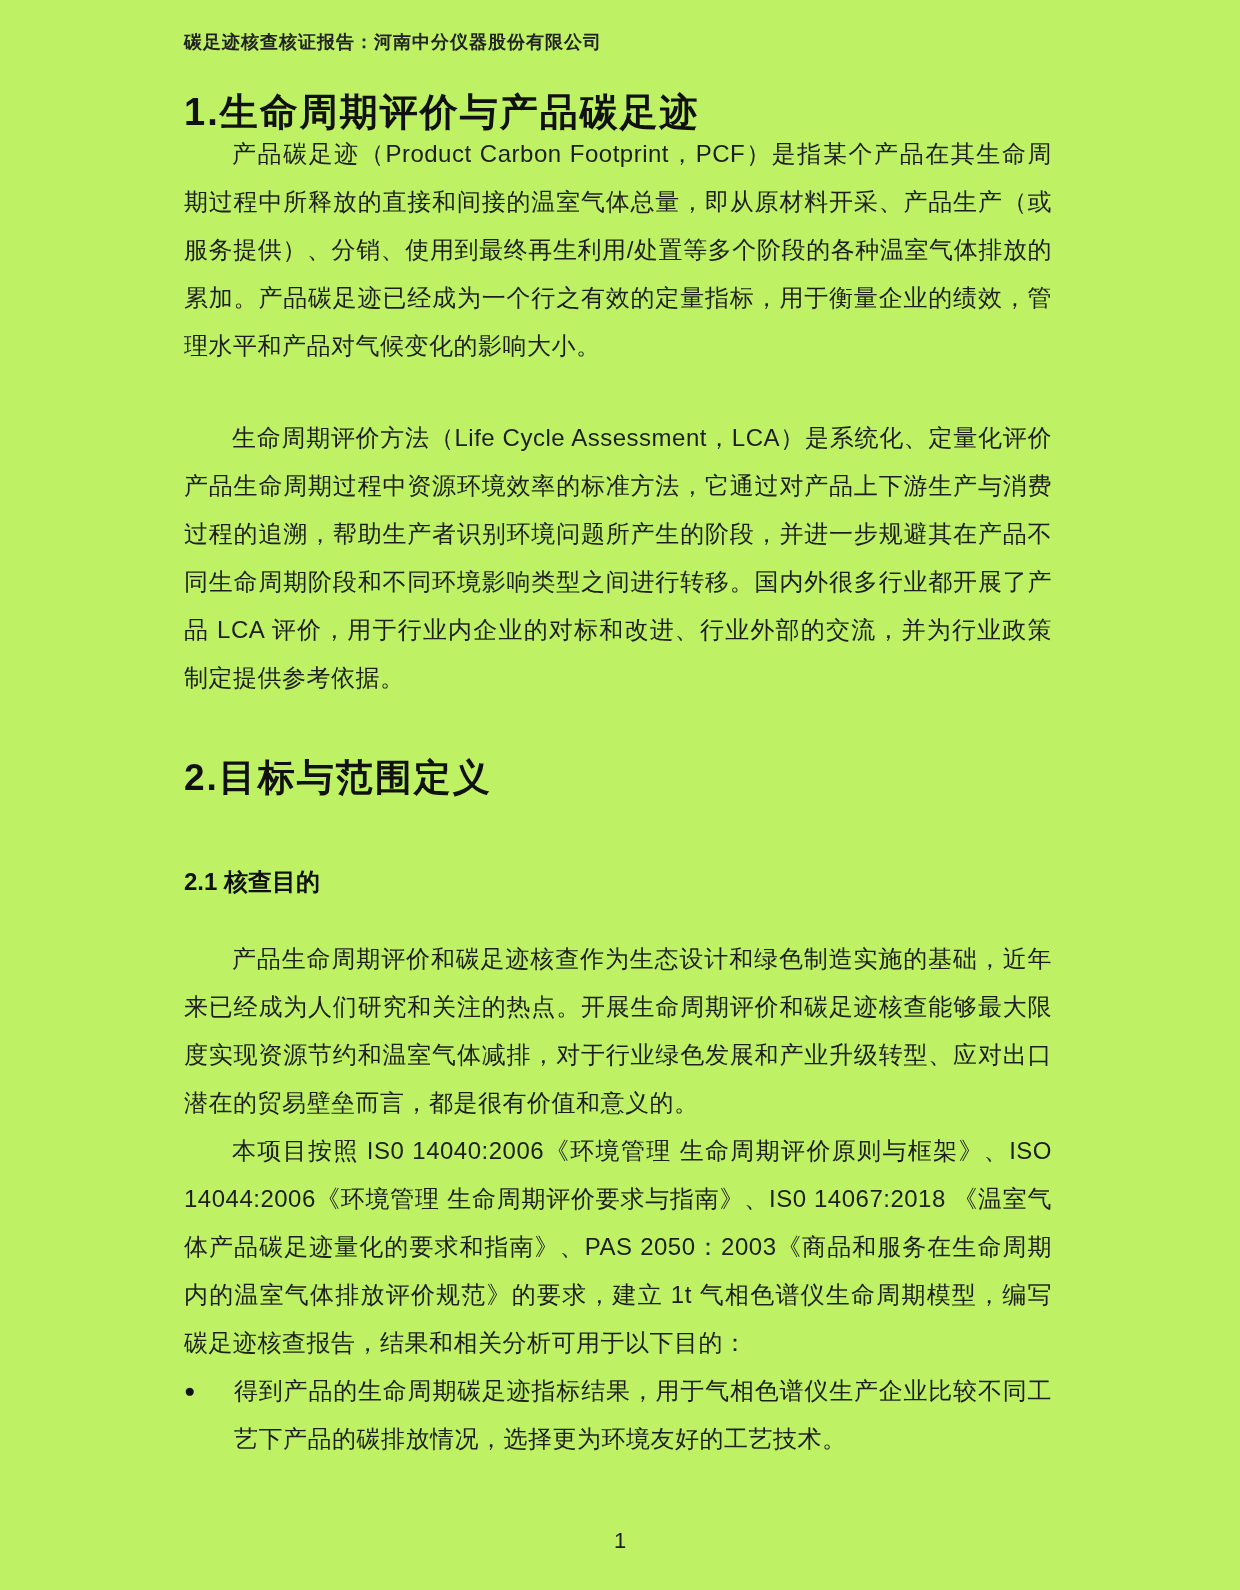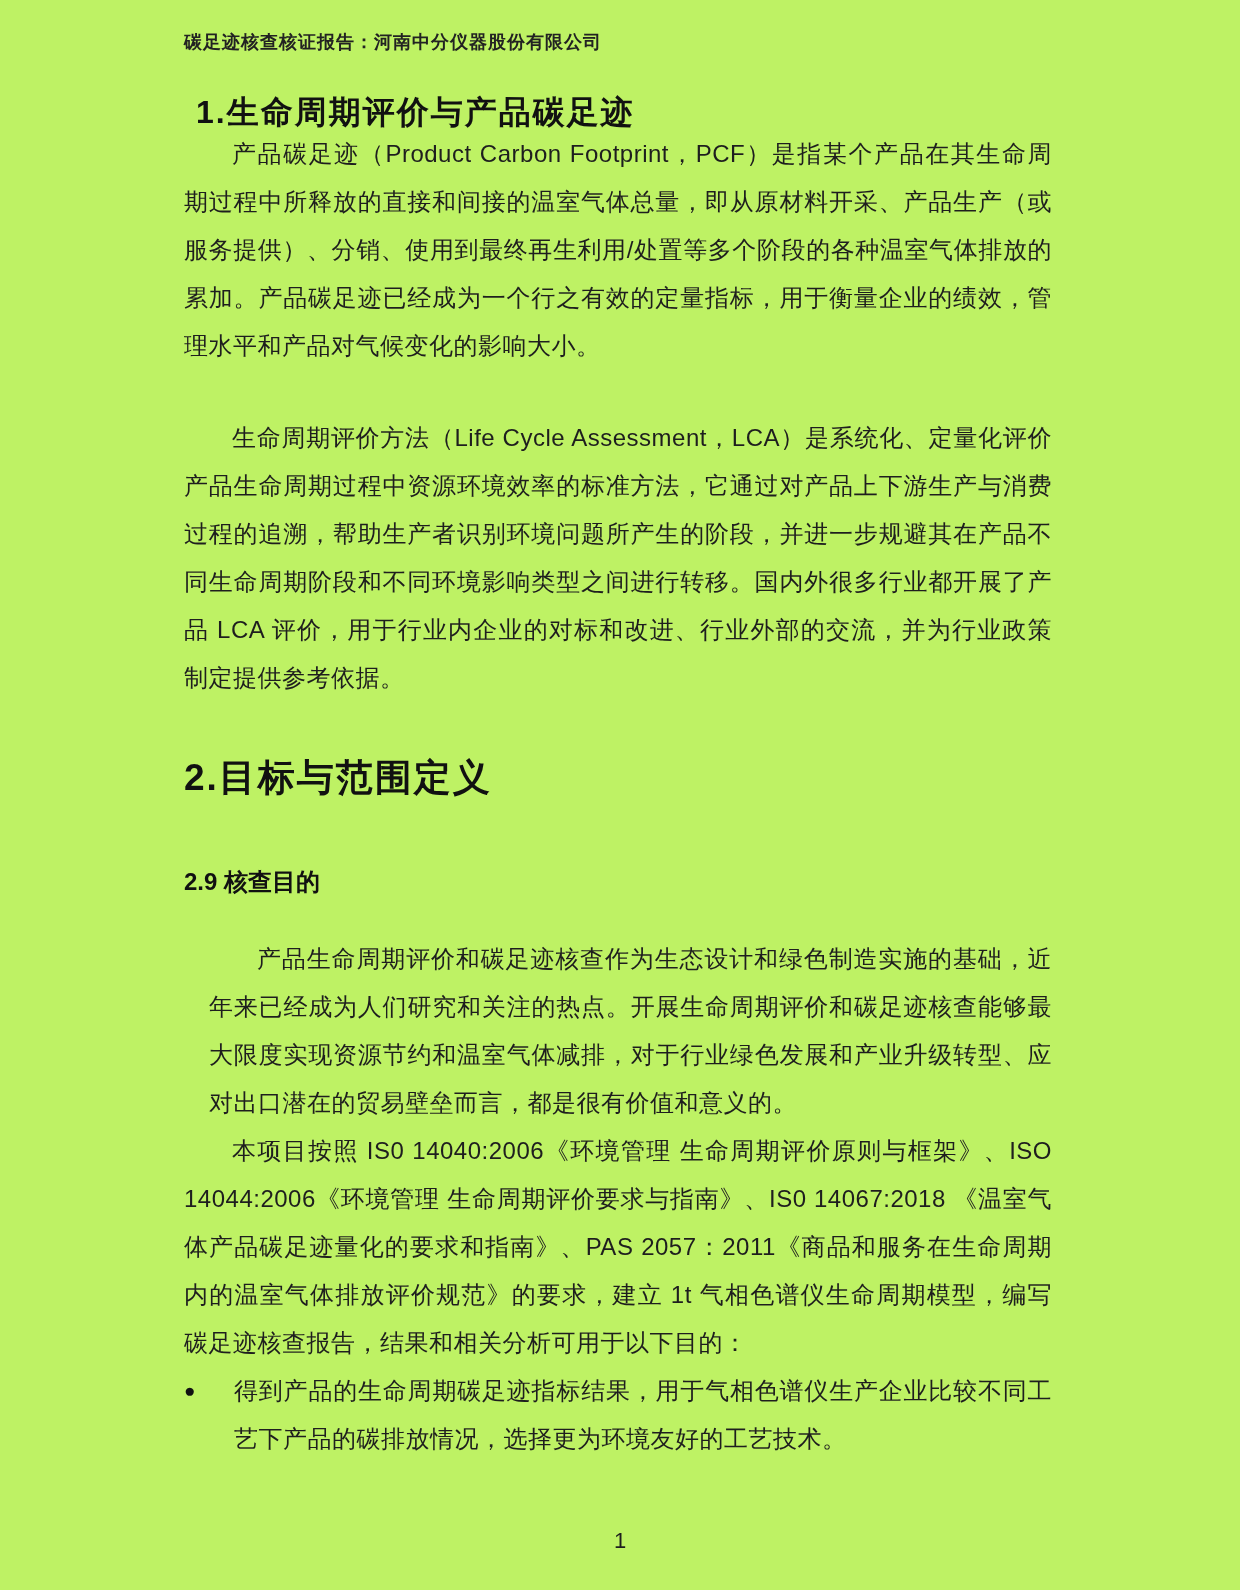--- a/index.html
+++ b/index.html
@@ -24,26 +24,25 @@
   }
   .running-header {
     margin-top: 30px;
     font-size: 18px;
     font-weight: 600;
     letter-spacing: 1px;
     color: #222222;
   }
   .h1 {
     margin-top: 40px;
-    font-size: 32px;
+    font-size: 38px;
     line-height: 36px;
     font-weight: bold;
     letter-spacing: 2px;
     color: #111111;
-    margin-left: 12px;
   }
   .h2 {
     margin-top: 58px;
     font-size: 37px;
     line-height: 35px;
     font-weight: bold;
     letter-spacing: 2px;
     color: #111111;
   }
   .h3 {
@@ -57,21 +56,21 @@
     margin: 0;
     font-size: 24px;
     line-height: 48px;
     text-align: justify;
     text-align-last: left;
     text-indent: 2em;
     letter-spacing: 0.5px;
     color: #1e1e1e;
   }
   .para-first { margin-top: 44px; }
-  .para-after-h3 { margin-top: 39px; margin-left: 25px; }
+  .para-after-h3 { margin-top: 39px; }
   .bullet-row {
     display: flex;
     font-size: 24px;
     line-height: 48px;
     letter-spacing: 0.5px;
   }
   .bullet-marker {
     flex: 0 0 50px;
     width: 50px;
     font-size: 19px;
@@ -101,25 +100,25 @@
     <div class="running-header">碳足迹核查核证报告：河南中分仪器股份有限公司</div>
 
     <div class="h1">1.生命周期评价与产品碳足迹</div>
 
     <p class="para">产品碳足迹（Product Carbon Footprint，PCF）是指某个产品在其生命周期过程中所释放的直接和间接的温室气体总量，即从原材料开采、产品生产（或服务提供）、分销、使用到最终再生利用/处置等多个阶段的各种温室气体排放的累加。产品碳足迹已经成为一个行之有效的定量指标，用于衡量企业的绩效，管理水平和产品对气候变化的影响大小。</p>
 
     <p class="para para-first">生命周期评价方法（Life Cycle Assessment，LCA）是系统化、定量化评价产品生命周期过程中资源环境效率的标准方法，它通过对产品上下游生产与消费过程的追溯，帮助生产者识别环境问题所产生的阶段，并进一步规避其在产品不同生命周期阶段和不同环境影响类型之间进行转移。国内外很多行业都开展了产品 LCA 评价，用于行业内企业的对标和改进、行业外部的交流，并为行业政策制定提供参考依据。</p>
 
     <div class="h2">2.目标与范围定义</div>
 
-    <div class="h3">2.9 核查目的</div>
+    <div class="h3">2.1 核查目的</div>
 
     <p class="para para-after-h3">产品生命周期评价和碳足迹核查作为生态设计和绿色制造实施的基础，近年来已经成为人们研究和关注的热点。开展生命周期评价和碳足迹核查能够最大限度实现资源节约和温室气体减排，对于行业绿色发展和产业升级转型、应对出口潜在的贸易壁垒而言，都是很有价值和意义的。</p>
 
-    <p class="para">本项目按照 IS0 14040:2006《环境管理 生命周期评价原则与框架》、ISO 14044:2006《环境管理 生命周期评价要求与指南》、IS0 14067:2018 《温室气体产品碳足迹量化的要求和指南》、PAS 2057：2011《商品和服务在生命周期内的温室气体排放评价规范》的要求，建立 1t 气相色谱仪生命周期模型，编写碳足迹核查报告，结果和相关分析可用于以下目的：</p>
+    <p class="para">本项目按照 IS0 14040:2006《环境管理 生命周期评价原则与框架》、ISO 14044:2006《环境管理 生命周期评价要求与指南》、IS0 14067:2018 《温室气体产品碳足迹量化的要求和指南》、PAS 2050：2003《商品和服务在生命周期内的温室气体排放评价规范》的要求，建立 1t 气相色谱仪生命周期模型，编写碳足迹核查报告，结果和相关分析可用于以下目的：</p>
 
     <div class="bullet-row">
       <span class="bullet-marker">●</span>
       <span class="bullet-text">得到产品的生命周期碳足迹指标结果，用于气相色谱仪生产企业比较不同工艺下产品的碳排放情况，选择更为环境友好的工艺技术。</span>
     </div>
 
   </div>
 
   <div class="page-number">1</div>
 </div>

